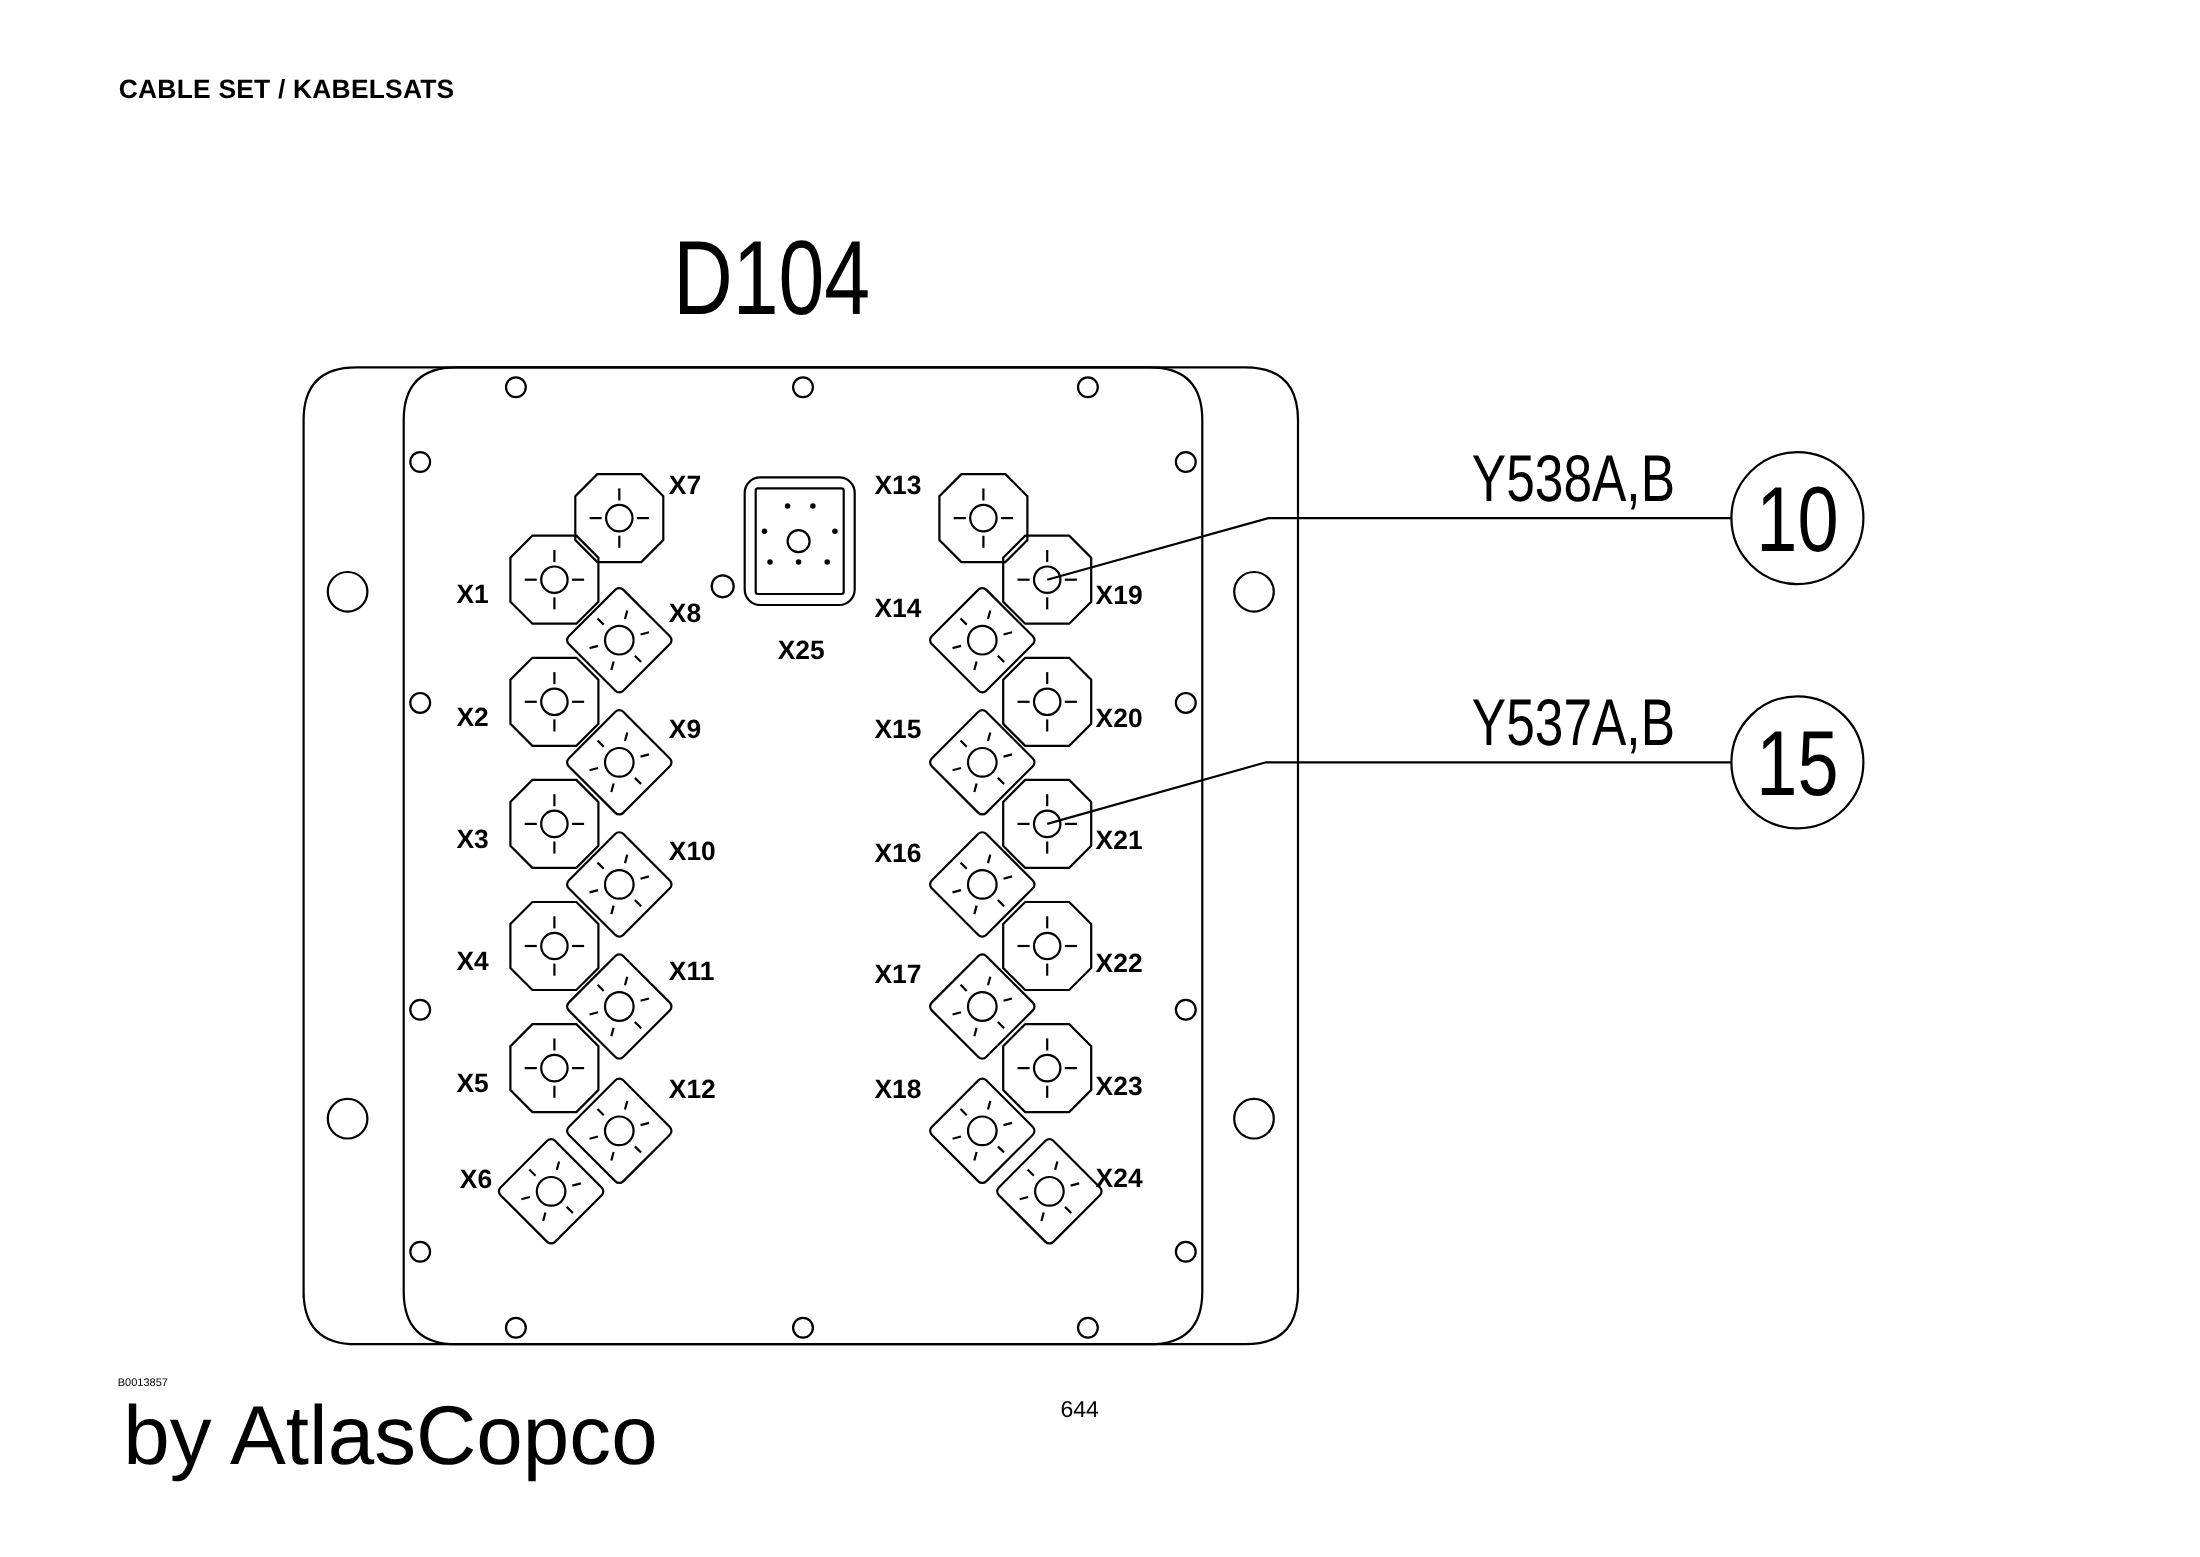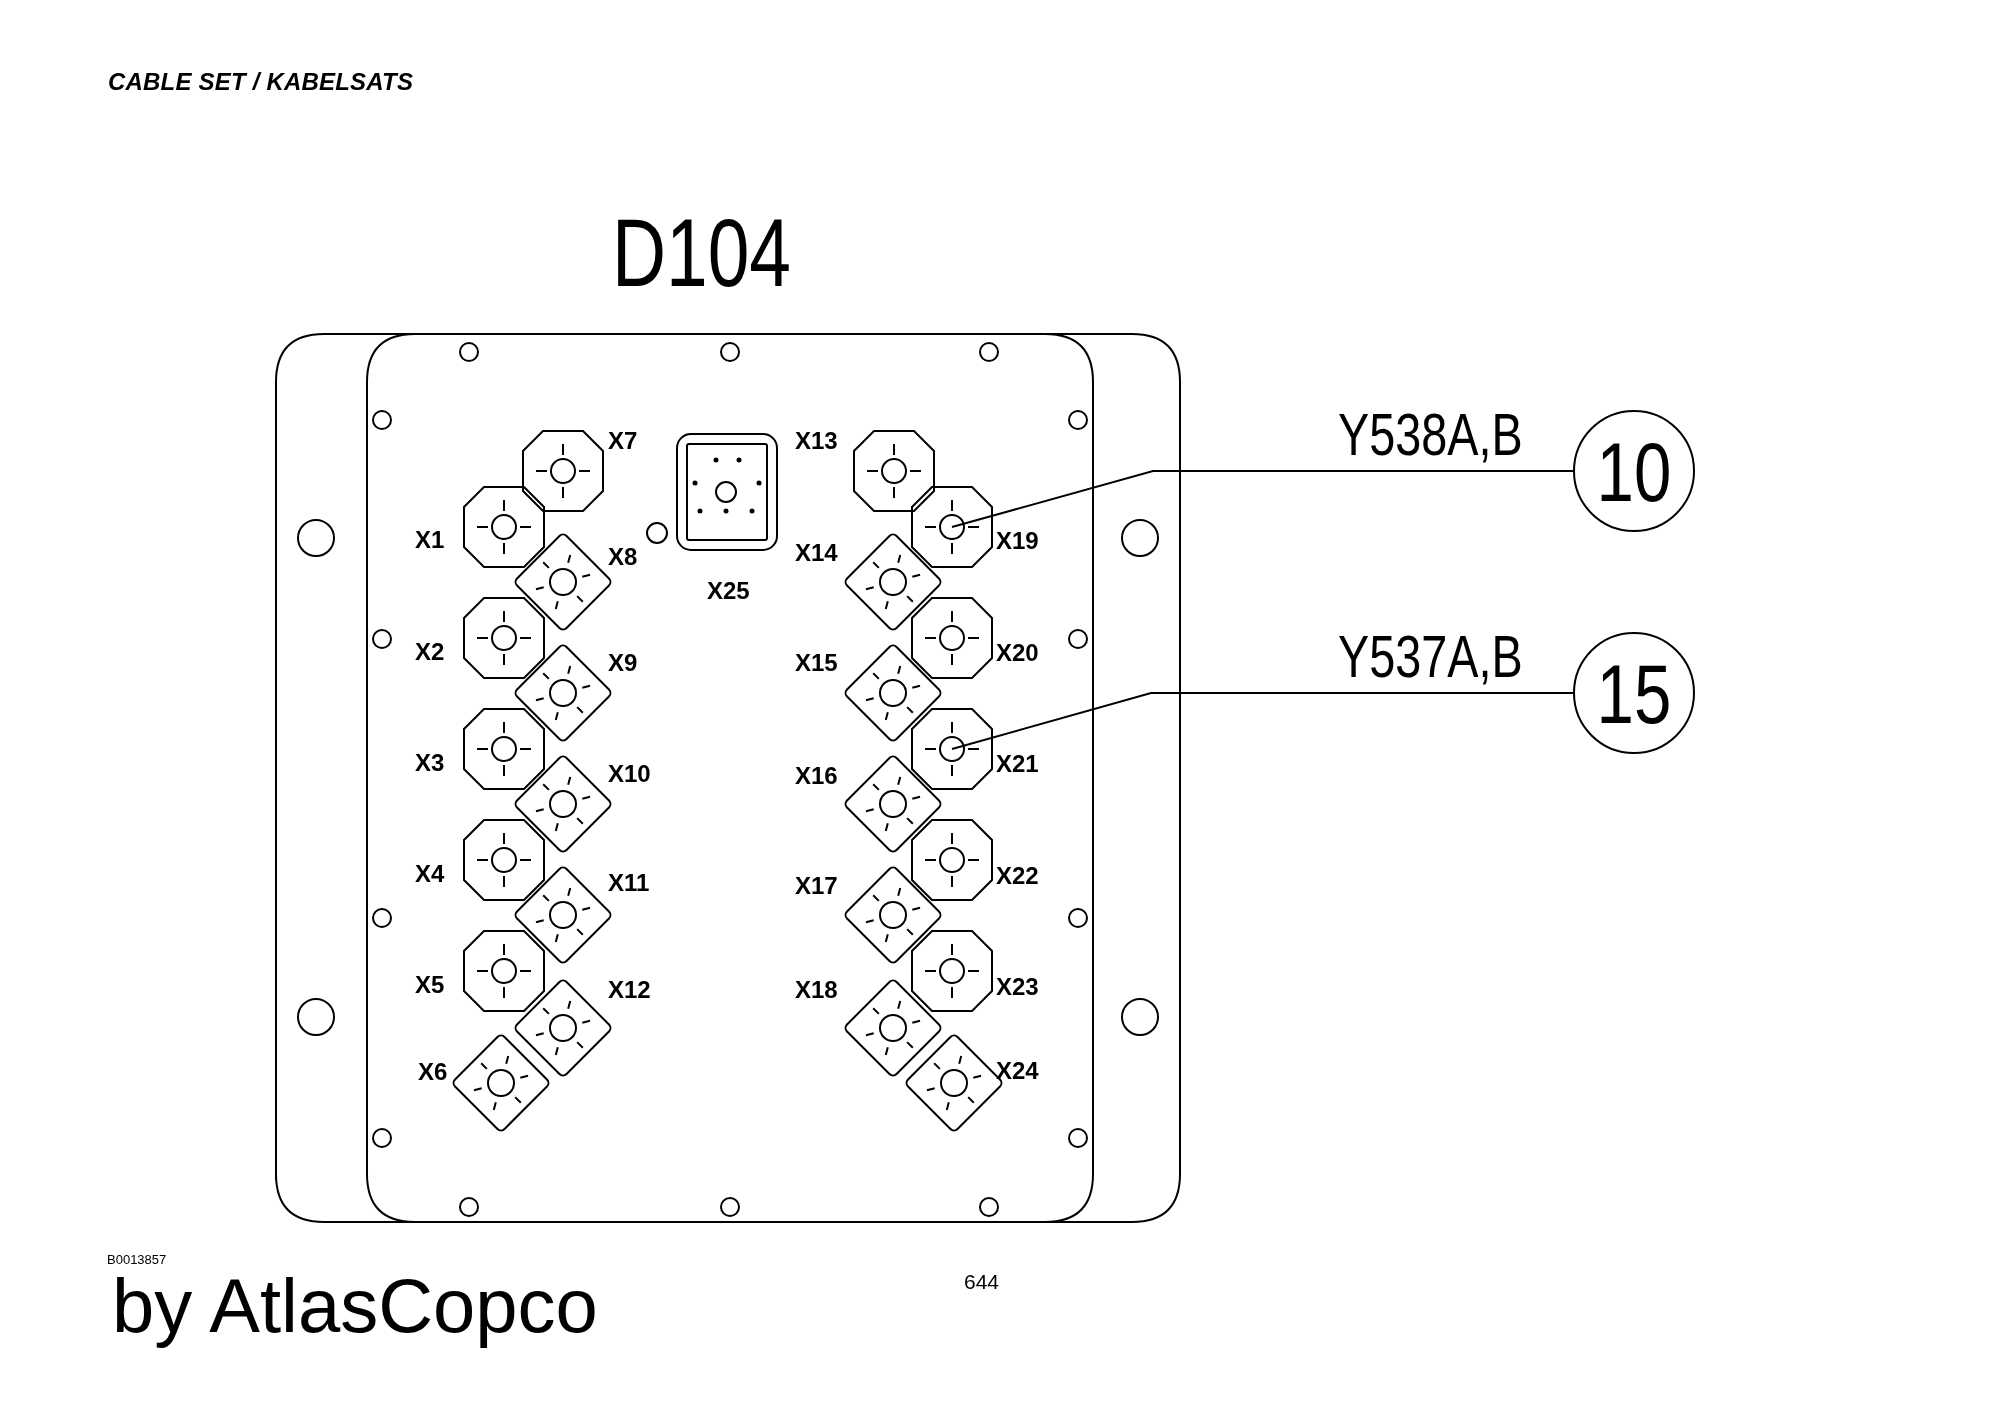--- a/index.html
+++ b/index.html
@@ -1,24 +1,24 @@
 <!DOCTYPE html>
 <html><head>
 <meta charset="utf-8">
 <style>
   html, body { margin:0; padding:0; background:#ffffff; }
   body { width:2000px; height:1415px; position:relative; overflow:hidden; font-family:"Liberation Sans", sans-serif; color:#000; }
   .abs { position:absolute; white-space:nowrap; }
-  #header-title { left:108px; top:68px; font-size:24px; font-weight:bold; letter-spacing:0.2px;font-style:italic; }
+  #header-title { left:108px; top:68px; font-size:24px; font-weight:bold; letter-spacing:0.2px; }
   #drawing-title { left:612px; top:205px; font-size:96px; transform:scaleX(0.78); transform-origin:left top; line-height:1; }
   #drawing { position:absolute; left:0; top:0; }
   .xlabel { font-family:"Liberation Sans", sans-serif; font-weight:bold; font-size:24px; fill:#000; }
   .ylabel { font-family:"Liberation Sans", sans-serif; font-size:60px; fill:#000; }
   .balloon-num { font-family:"Liberation Sans", sans-serif; font-size:84px; fill:#000; }
-  #doc-id { left:107px; top:1252px; font-size:13px;text-align:right; }
+  #doc-id { left:107px; top:1252px; font-size:10px;text-align:right; }
   #page-number { left:964px; top:1270px; font-size:21px; }
   #brand { left:80px; top:1268px; font-size:76px; line-height:1;margin-left:32px; }
 </style>
 </head>
 <body>
 
 <div class="abs" id="header-title">CABLE SET / KABELSATS</div>
 <div class="abs" id="drawing-title">D104</div>
 
 <svg id="drawing" width="2000" height="1415" viewBox="0 0 2000 1415" xmlns="http://www.w3.org/2000/svg">

